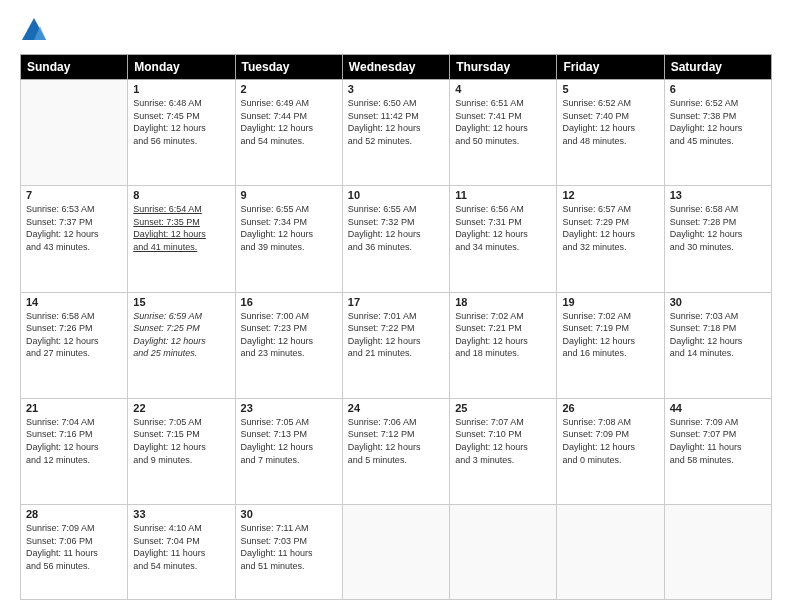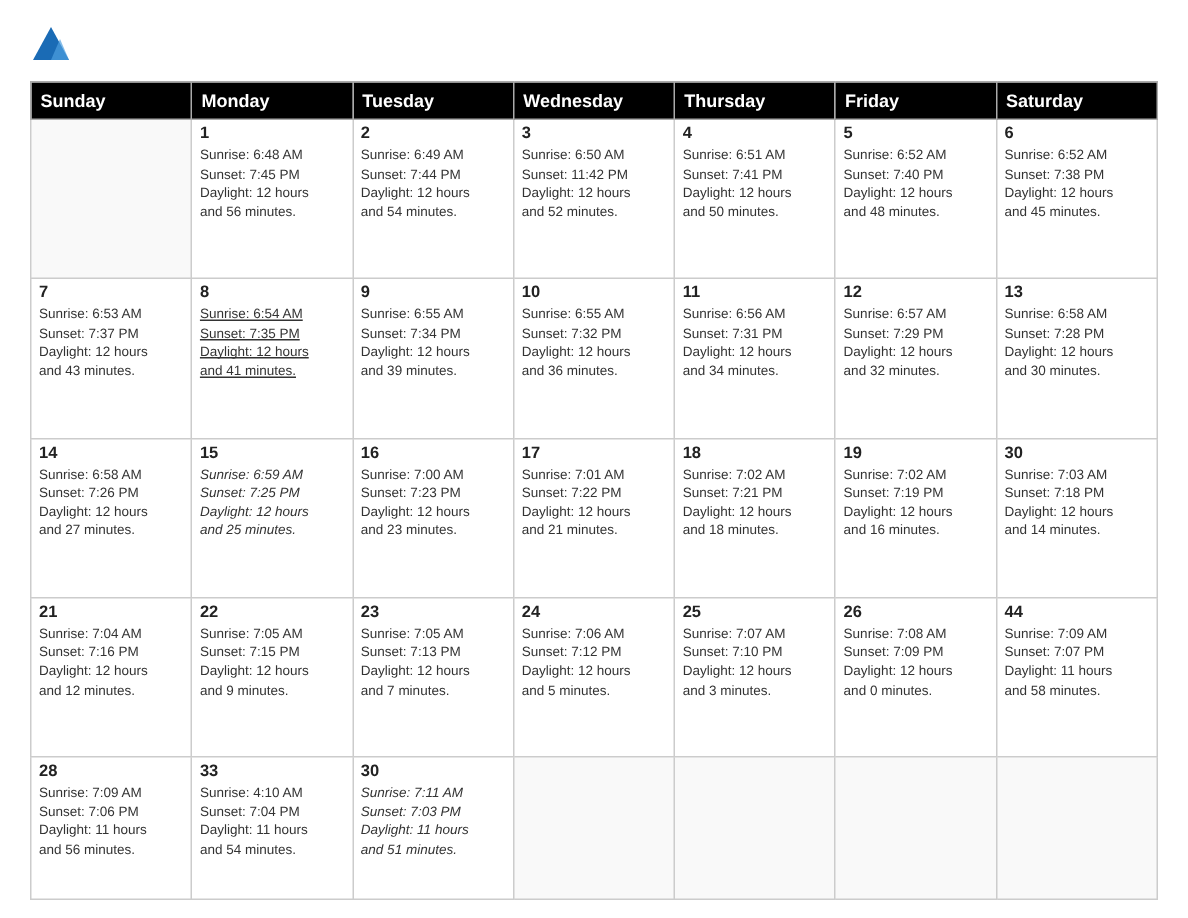--- a/index.html
+++ b/index.html
@@ -343,21 +343,21 @@
           </td>
           <td>
             <span class="day-number">33</span>
             <div class="day-info" style="white-space: pre-line;">Sunrise: 4:10 AM
 Sunset: 7:04 PM
 Daylight: 11 hours
 and 54 minutes.</div>
           </td>
           <td>
             <span class="day-number">30</span>
-            <div class="day-info" style="white-space: pre-line; font-style: italic;">Sunrise: 7:11 AM
+            <div class="day-info" style="white-space: pre-line;">Sunrise: 7:11 AM
 Sunset: 7:03 PM
 Daylight: 11 hours
 and 51 minutes.</div>
           </td>
           <td class="empty-cell"></td>
           <td class="empty-cell"></td>
           <td class="empty-cell"></td>
           <td class="empty-cell"></td>
         </tr>
       </tbody>

